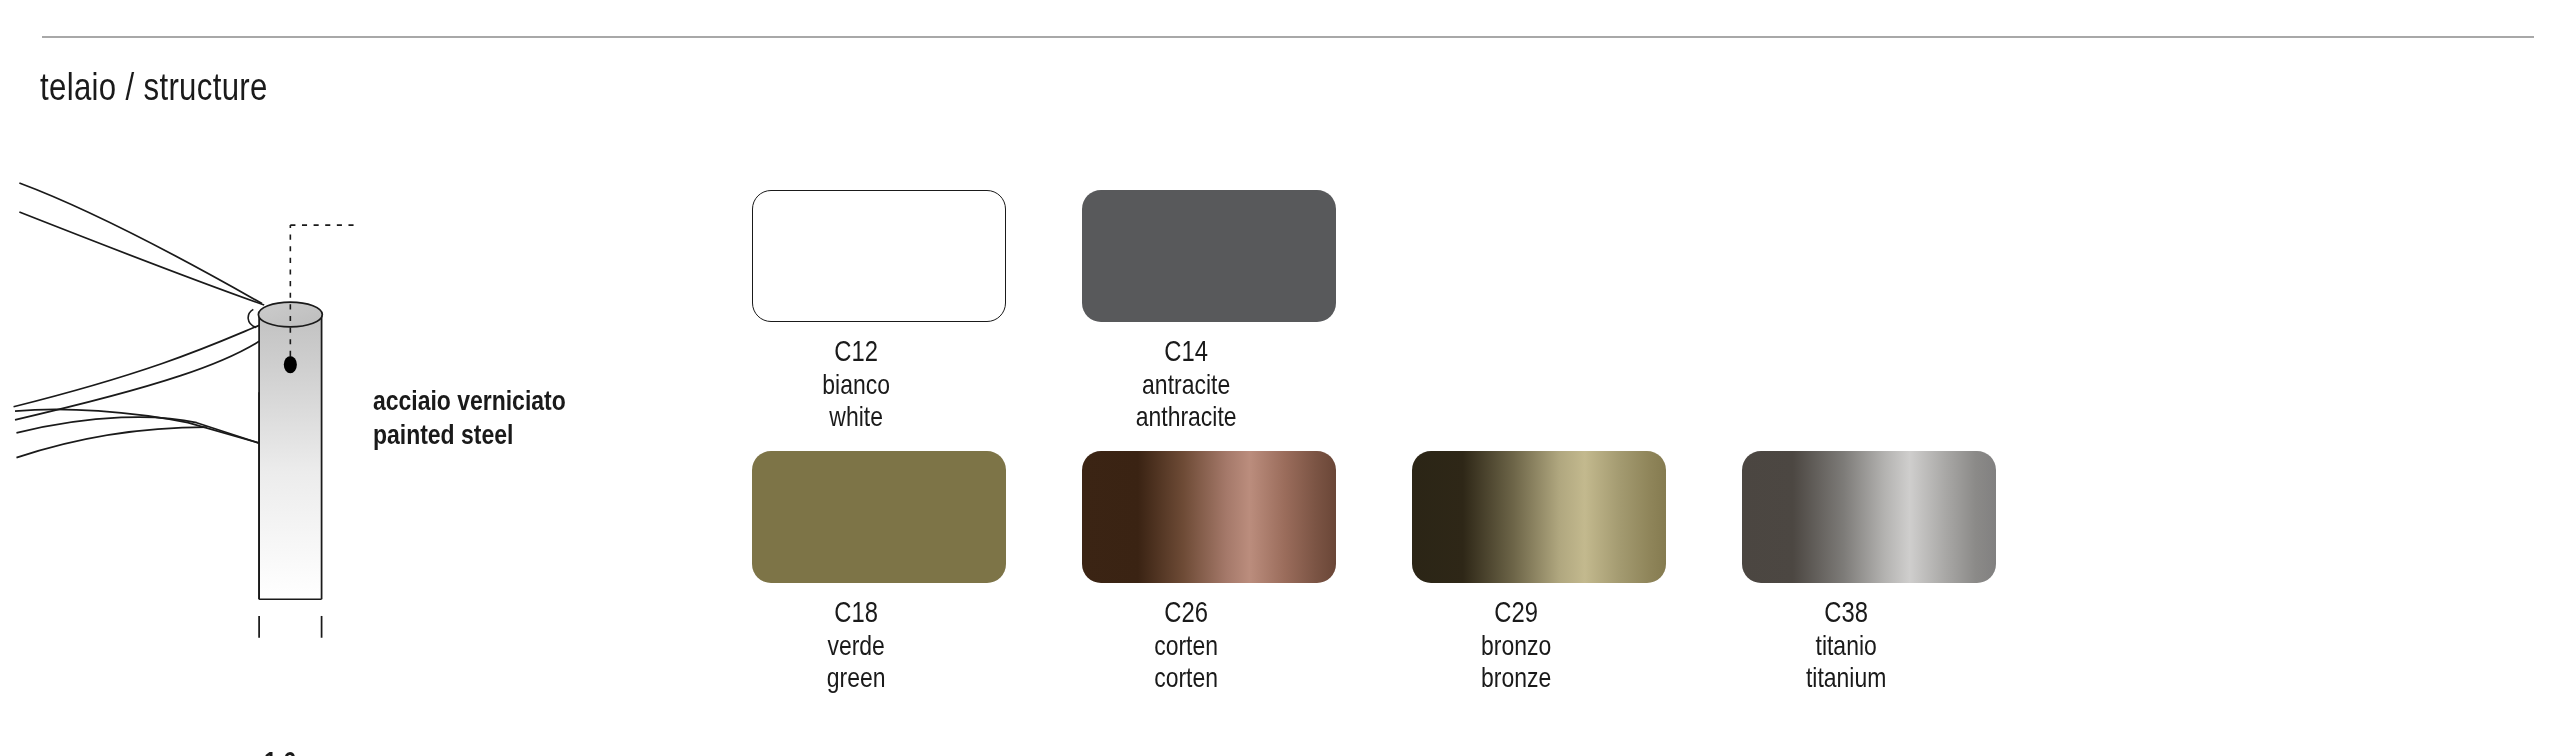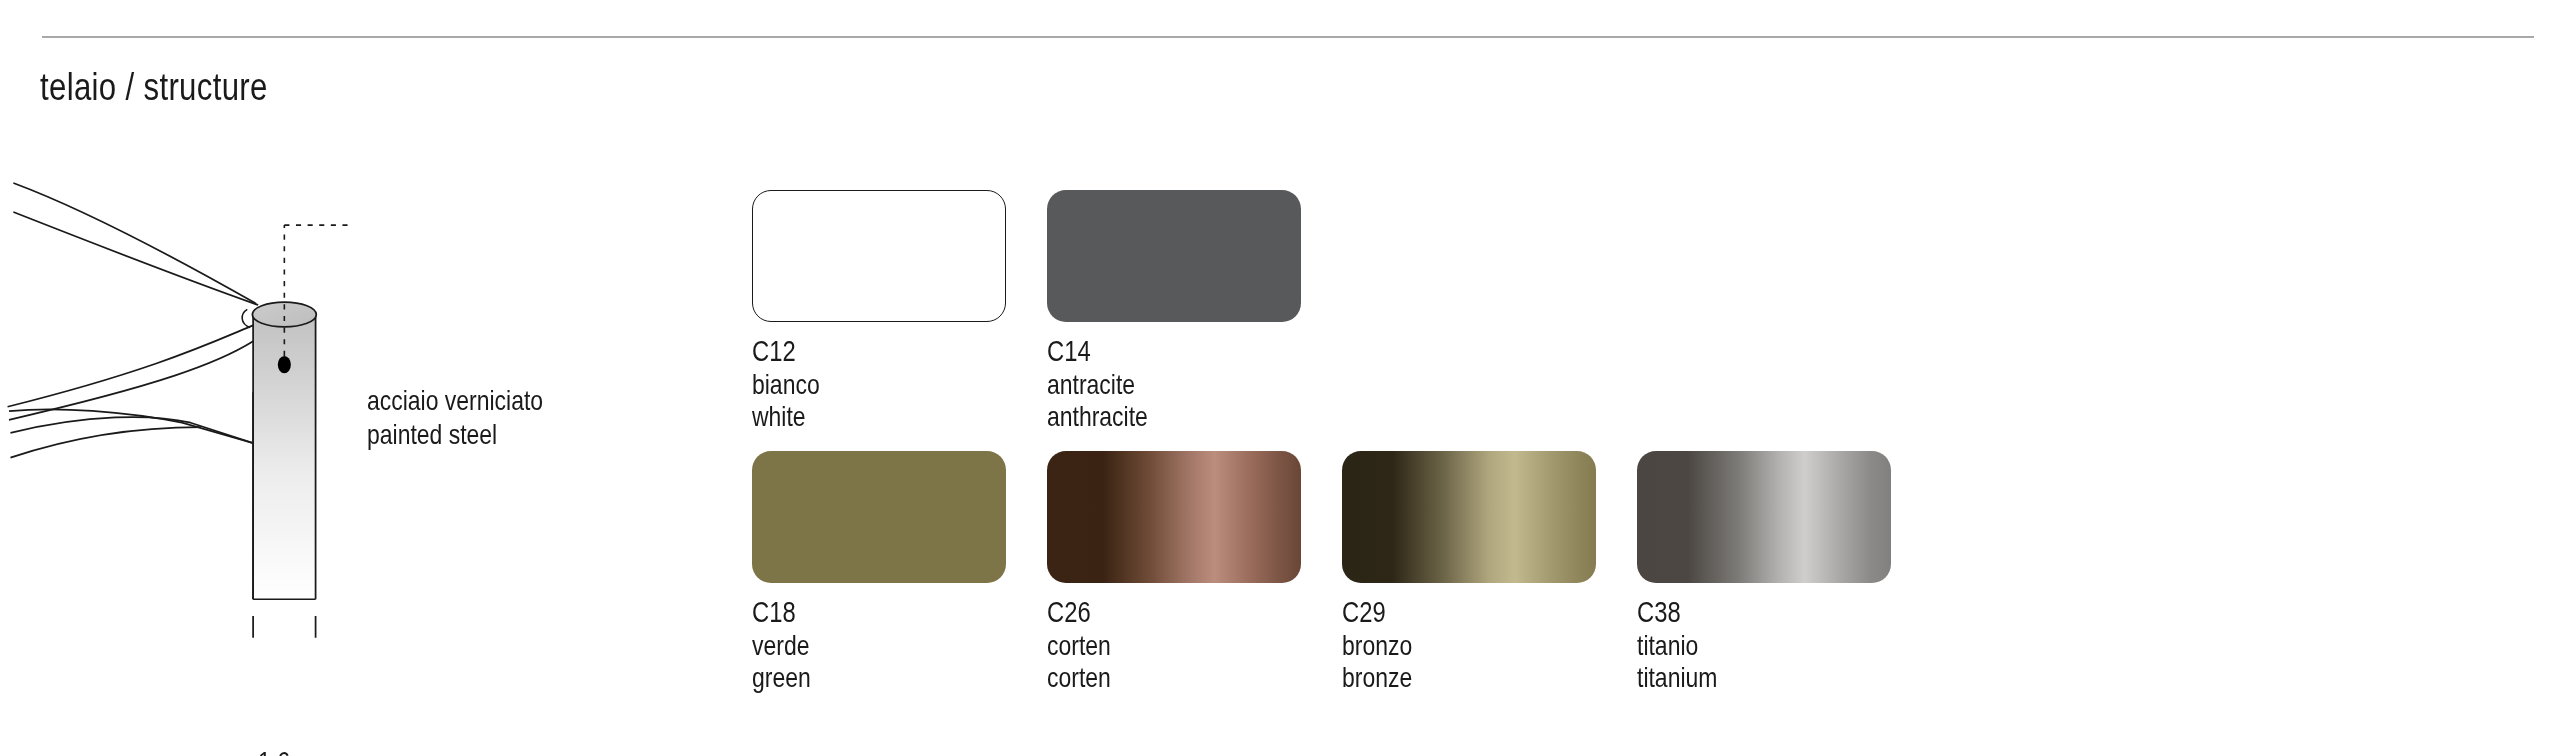--- a/index.html
+++ b/index.html
@@ -32,22 +32,22 @@
     letter-spacing: 0.4px;
     color: #1a1a1a;
     transform: scaleX(0.80);
     transform-origin: left center;
     white-space: nowrap;
   }
 
   
   .drawing {
     position: absolute;
-    left: 0px; top: 167px;
-    width: 698px; height: 494px;
+    left: 6px; top: 167px;
+    width: 698px; height: 494px; font-weight: bold;
   }
   .drawing svg { display: block; }
 
   .callout-text {
     position: absolute;
     left: 367px; top: 217px;
     font-size: 28px;
     line-height: 1.22;
     color: #1a1a1a;
     transform: scaleX(0.82);
@@ -67,22 +67,23 @@
   }
 
   
   .swatch-grid {
     position: absolute;
     left: 752px; top: 190px;
     width: 1795px;
   }
   .swatch-row {
     display: flex;
-    gap: 41px;
+    gap: 76px;
     margin-bottom: 17.4px;
+    text-align: center;
   }
   .swatch-cell {
     width: 254px;
     flex: 0 0 254px;
   }
   .swatch-chip {
     width: 254px;
     height: 132px;
     border-radius: 19px;
   }

